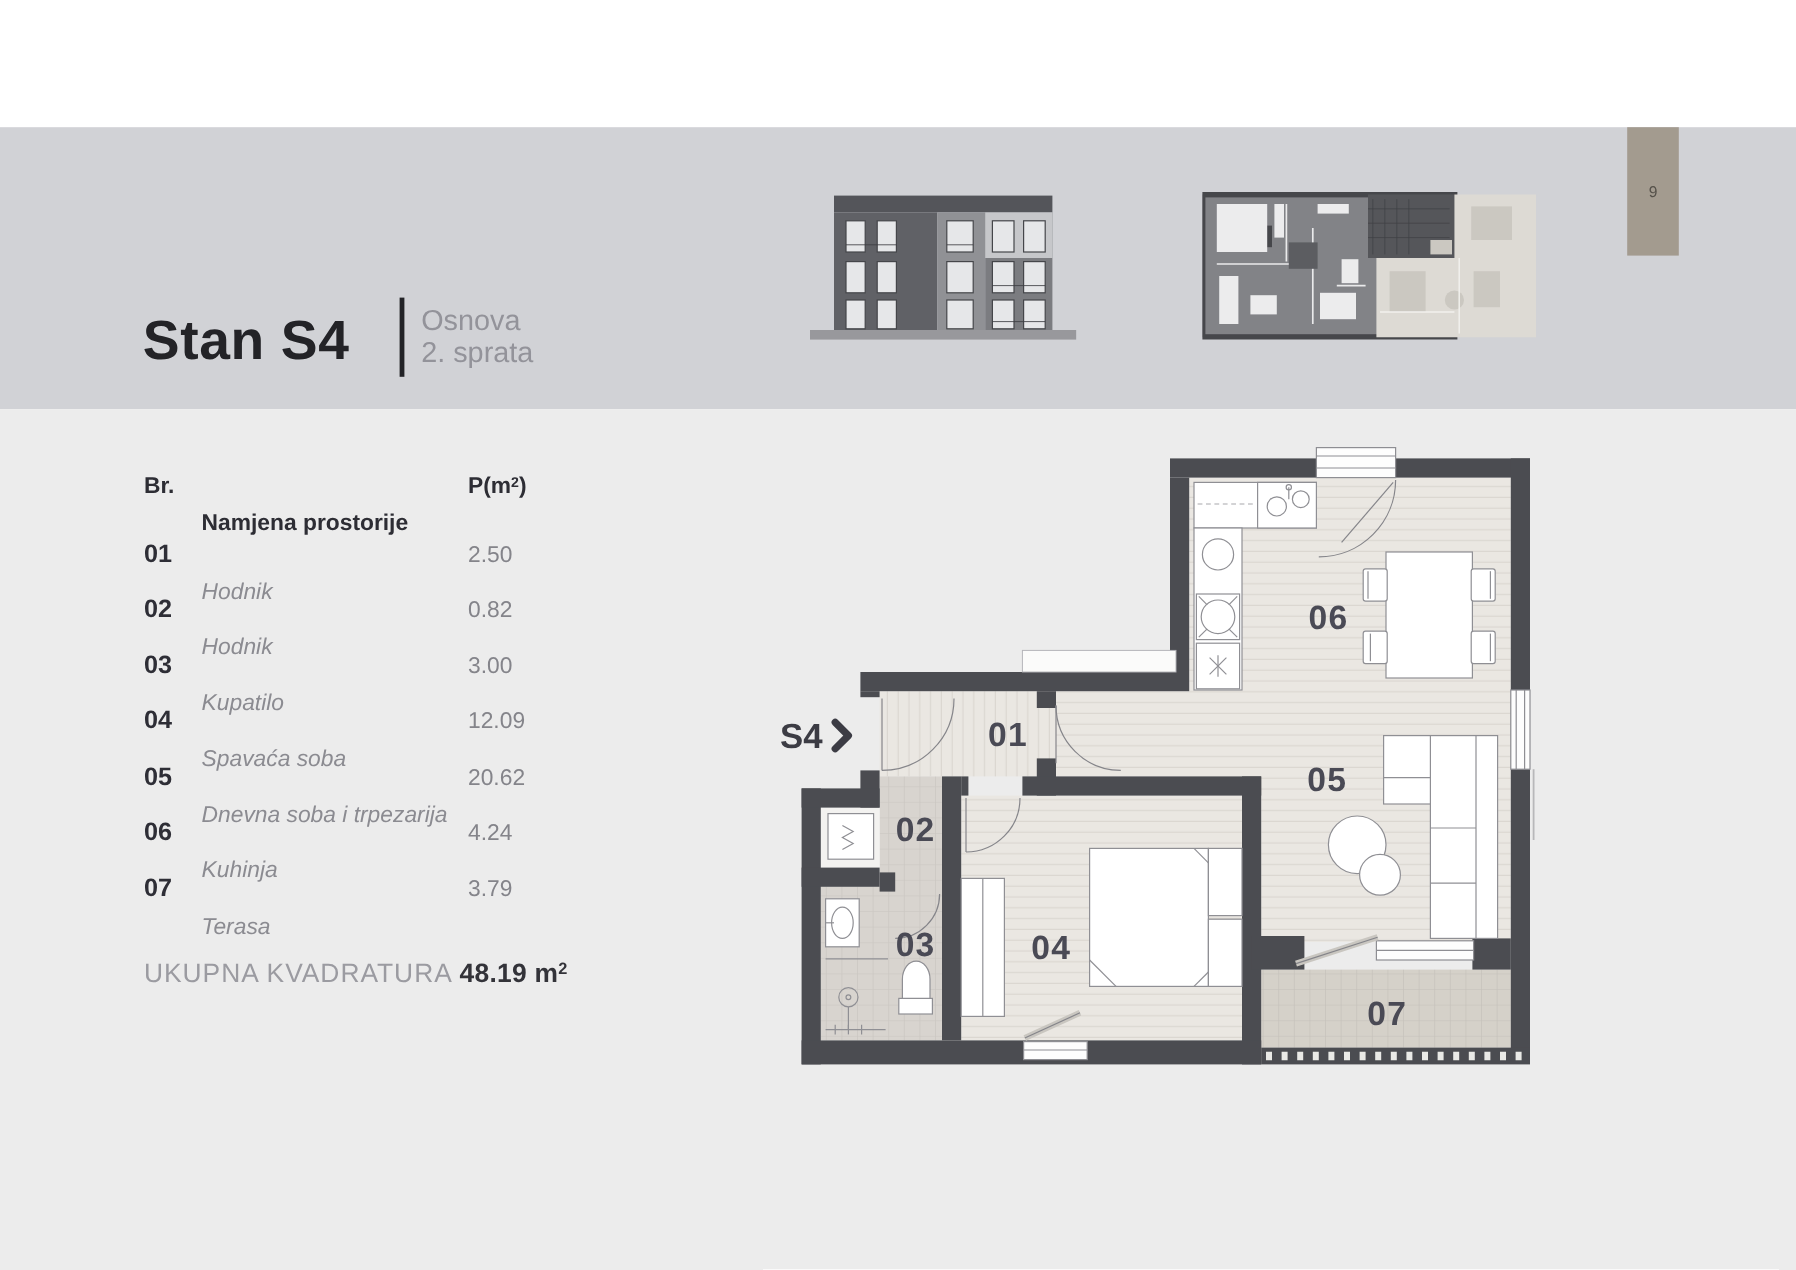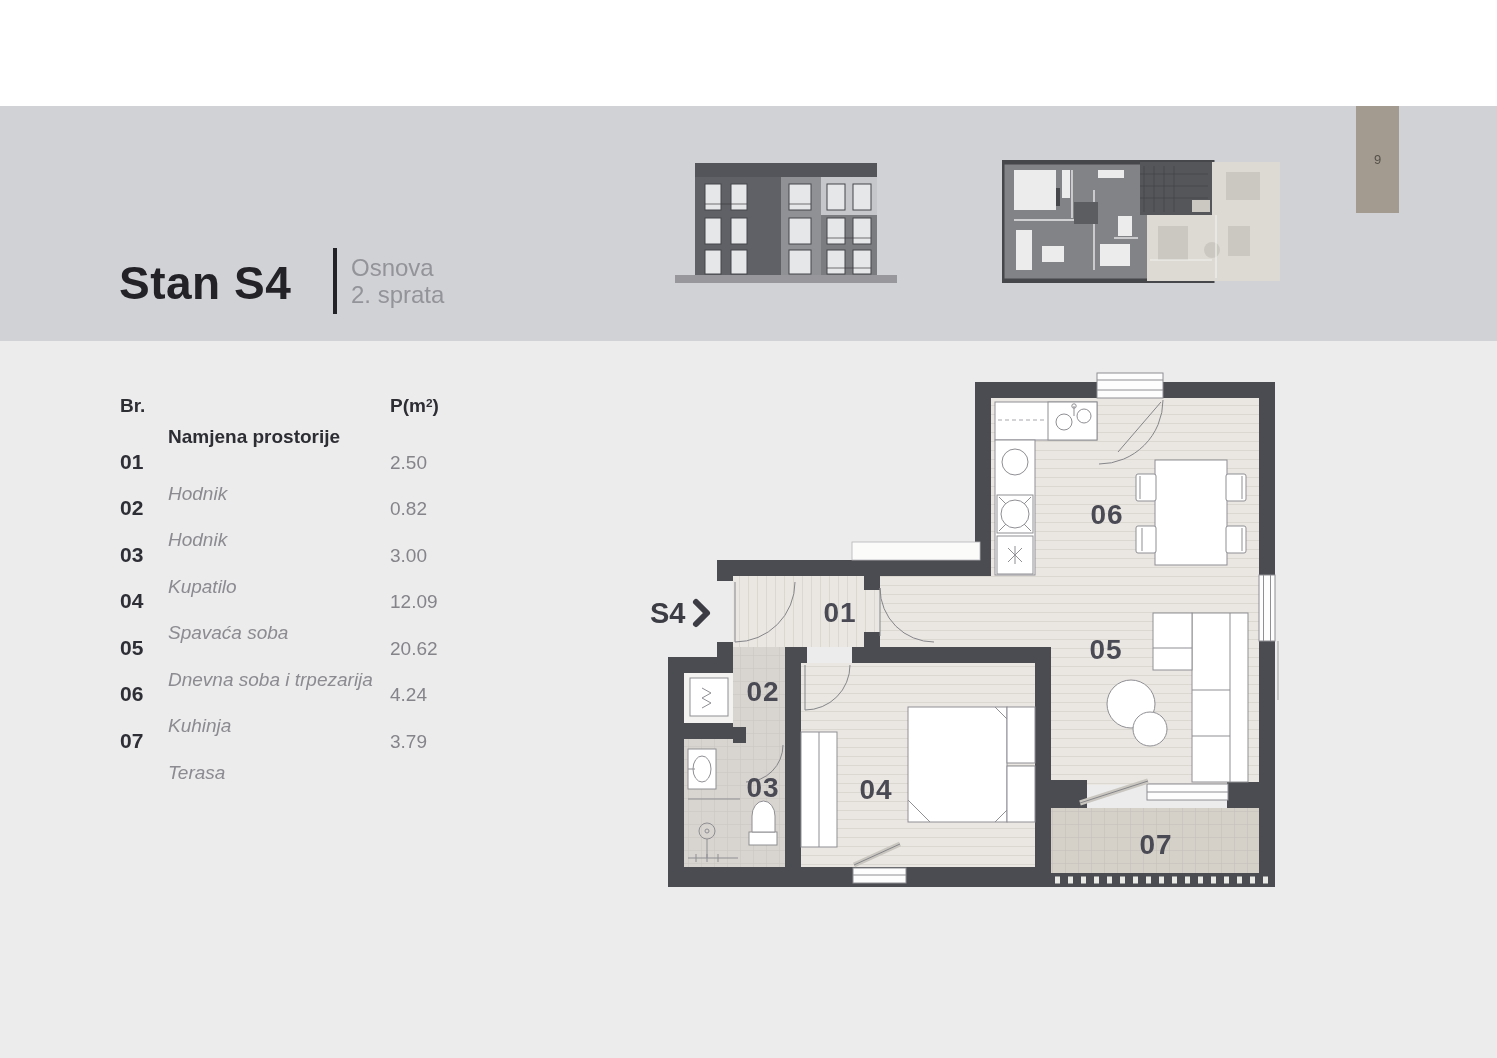--- a/index.html
+++ b/index.html
@@ -161,20 +161,24 @@
       <span class="tbl-row-name col-name" style="top:684px">Kuhinja</span>
       <span class="tbl-row-val col-area" style="top:684px">4.24</span>
     </div>
     <div>
       <span class="tbl-row-num col-br" style="top:729px">07</span>
       <span class="tbl-row-name col-name" style="top:731px">Terasa</span>
       <span class="tbl-row-val col-area" style="top:731px">3.79</span>
     </div>
   </div>
 
+  <div class="total-line">
+    <span>UKUPNA KVADRATURA</span>
+    <b> <span>48.19 m</span><span class="sup">2</span></b>
+  </div>
 
   <svg class="plan-svg" width="645" height="540" viewBox="0 0 645 540">
     <defs>
       <pattern id="plankH" width="10" height="9" patternUnits="userSpaceOnUse">
         <rect width="10" height="9" fill="#eae7e2"></rect>
           <line x1="0" y1="8.5" x2="10" y2="8.5" stroke="#dbd7d1" stroke-width="1"></line>
       </pattern>
       <pattern id="plankV" width="9" height="10" patternUnits="userSpaceOnUse">
         <rect width="9" height="10" fill="#eae7e2"></rect>
           <line x1="8.5" y1="0" x2="8.5" y2="10" stroke="#dbd7d1" stroke-width="1"></line>

